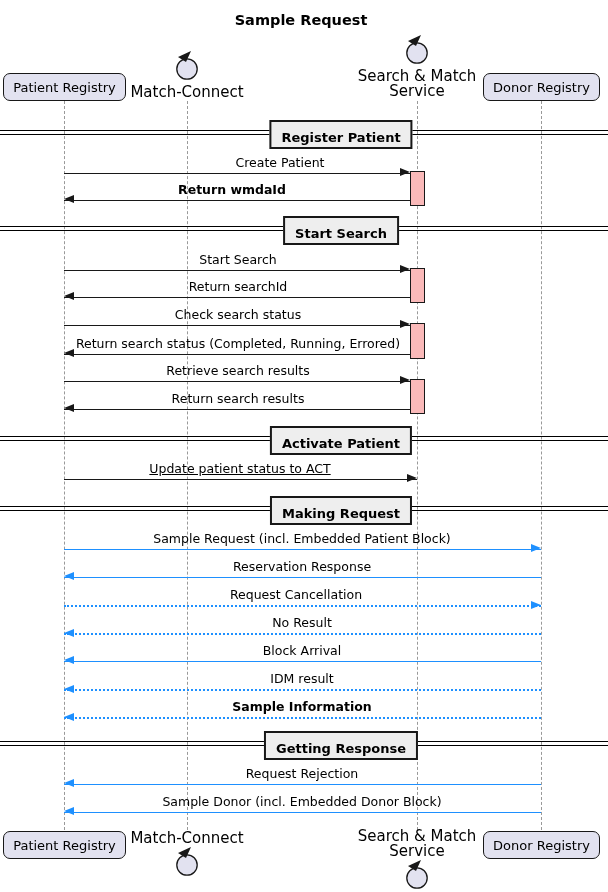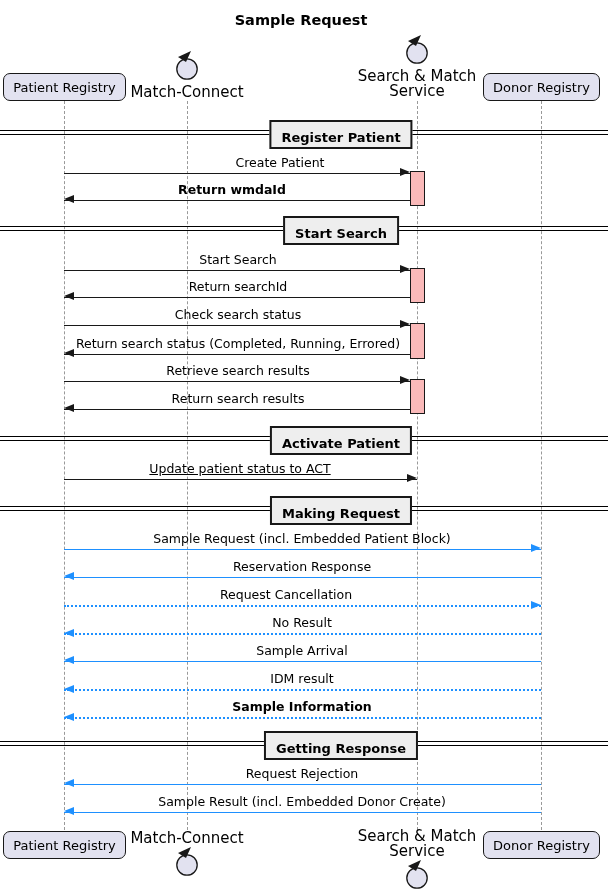--- a/index.html
+++ b/index.html
@@ -121,34 +121,34 @@
   <div class="msg-label" style="left:238px;top:391px;">Return search results</div>
   <div class="arrow left" style="left:64px;top:409px;width:346px;"></div>
 
   <div class="msg-label" style="left:240px;top:461px;text-decoration:underline;">Update patient status to ACT</div>
   <div class="arrow right" style="left:64px;top:479px;width:353px;"></div>
 
   <div class="msg-label" style="left:302px;top:531px;">Sample Request (incl. Embedded Patient Block)</div>
   <div class="arrow right blue" style="left:64px;top:549px;width:477px;"></div>
   <div class="msg-label" style="left:302px;top:559px;">Reservation Response</div>
   <div class="arrow left blue" style="left:64px;top:577px;width:477px;"></div>
-  <div class="msg-label" style="left:286px;top:587px;">Request Cancellation</div>
+  <div class="msg-label" style="left:296px;top:587px;">Request Cancellation</div>
   <div class="arrow right blue dotted" style="left:64px;top:605px;width:477px;"></div>
   <div class="msg-label" style="left:302px;top:615px;">No Result</div>
   <div class="arrow left blue dotted" style="left:64px;top:633px;width:477px;"></div>
-  <div class="msg-label" style="left:302px;top:643px;">Sample Arrival</div>
+  <div class="msg-label" style="left:302px;top:643px;">Block Arrival</div>
   <div class="arrow left blue" style="left:64px;top:661px;width:477px;"></div>
   <div class="msg-label" style="left:302px;top:671px;">IDM result</div>
   <div class="arrow left blue dotted" style="left:64px;top:689px;width:477px;"></div>
   <div class="msg-label" style="left:302px;top:699px;font-weight:bold;">Sample Information</div>
   <div class="arrow left blue dotted" style="left:64px;top:717px;width:477px;"></div>
 
   <div class="msg-label" style="left:302px;top:766px;">Request Rejection</div>
   <div class="arrow left blue" style="left:64px;top:784px;width:477px;"></div>
-  <div class="msg-label" style="left:302px;top:794px;">Sample Result (incl. Embedded Donor Create)</div>
+  <div class="msg-label" style="left:302px;top:794px;">Sample Donor (incl. Embedded Donor Block)</div>
   <div class="arrow left blue" style="left:64px;top:812px;width:477px;"></div>
 
   <div class="pbox" style="left:3px;top:831px;width:123px;">
     <span>Patient Registry</span>
   </div>
   <div class="plabel" style="left:187px;top:831px;">Match-Connect</div>
   <svg class="cicon" style="left:174px;top:846px;" viewBox="0 0 26 30">
     <circle cx="13" cy="19" r="10.2" fill="#E2E2F0" stroke="#181818" stroke-width="1.3"></circle>
     <polygon points="4,7 17,1 12,12" fill="#181818"></polygon>
   </svg>

